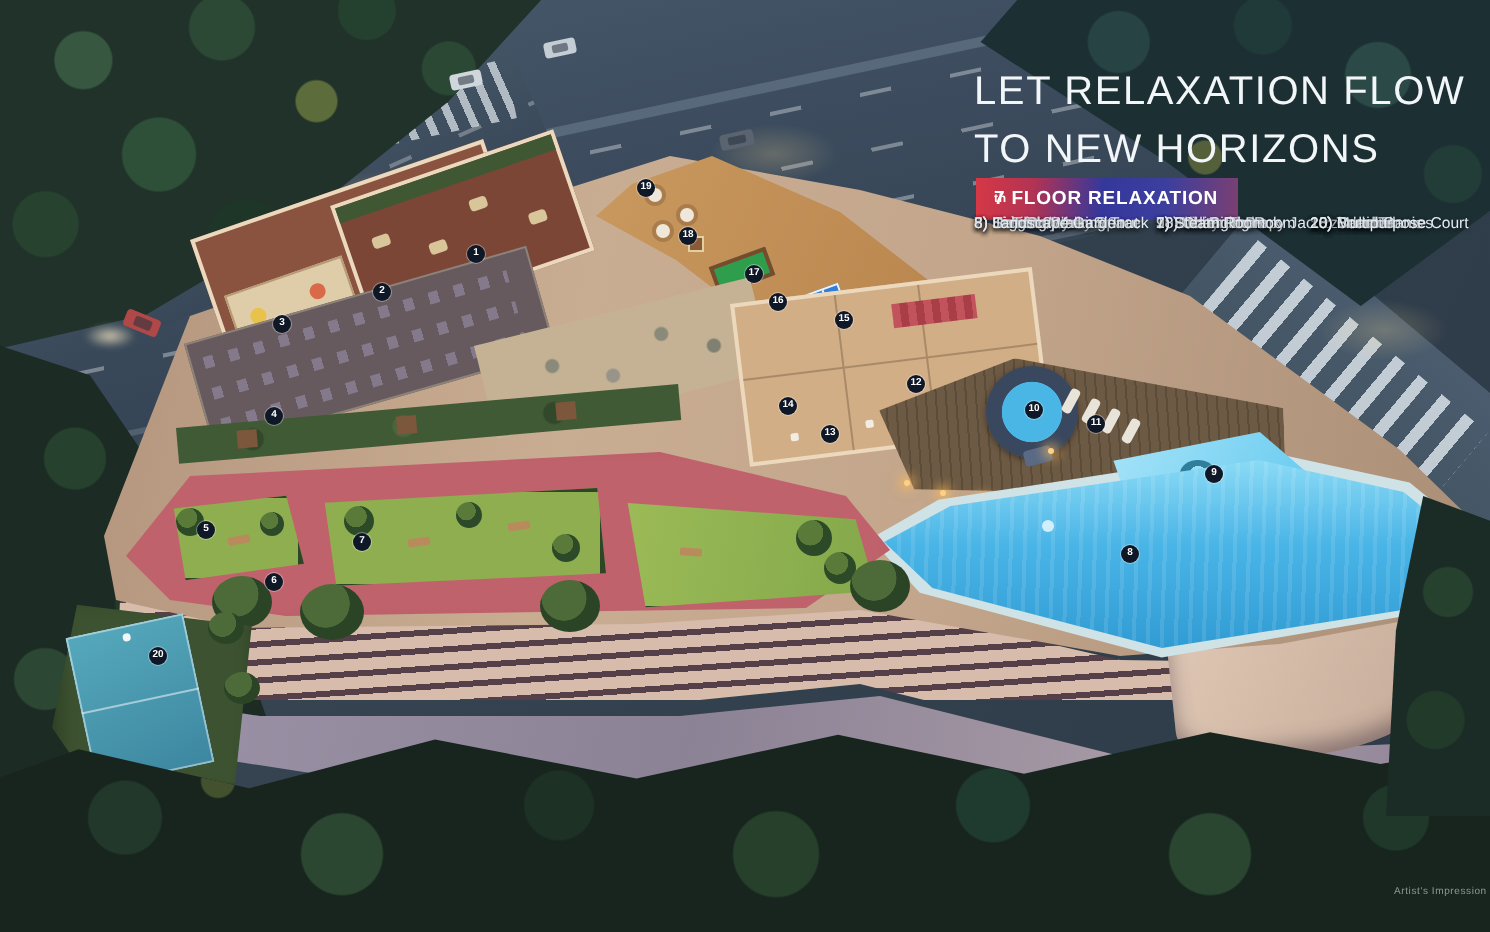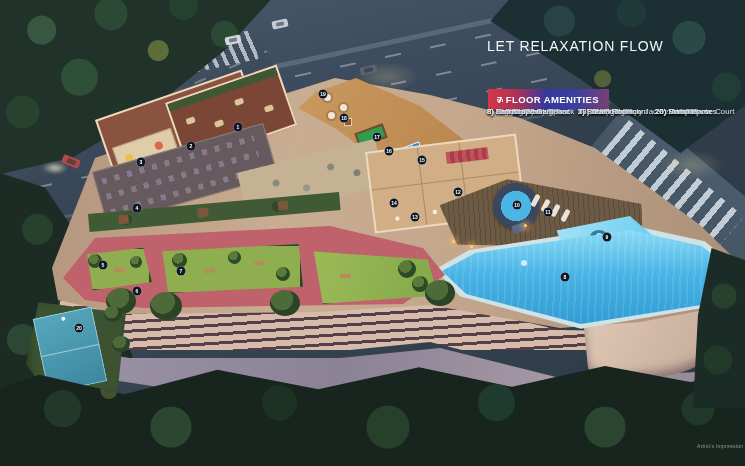--- a/index.html
+++ b/index.html
@@ -180,21 +180,21 @@
     background:linear-gradient(165deg,#55a8bc,#3d87a0);box-shadow:inset 0 0 0 1px rgba(255,255,255,.45);}
   .court .midline{left:0;top:50%;width:100%;height:1px;background:rgba(255,255,255,.5);}
   .court .hoop{left:46%;top:4px;width:4px;height:4px;border-radius:50%;background:#f2f6f8;}
 
   
   .marker{transform:translate(-50%,-50%);min-width:9px;height:9px;padding:0 1px;
     background:#0f1827;border-radius:6px;color:#fff;font-size:5px;font-weight:bold;
     line-height:9px;text-align:center;box-shadow:0 0 0 .5px rgba(255,255,255,.35);}
 
   
-  .headline{left:487px;top:32px;width:256px;color:#f2f6f8;font-size:14px;font-weight:500;
+  .headline{left:487px;top:32px;width:256px;color:#f2f6f8;font-size:20px;font-weight:500;
     letter-spacing:.8px;line-height:29px;white-space:nowrap;}
   .badge{left:488px;top:89px;height:21px;padding:0 10px 0 9px;display:flex;align-items:center;
     background:linear-gradient(95deg,#d63845 0%,#b23354 22%,#35389b 48%,#3c3f9e 72%,#7c3f72 100%);
     color:#fff;font-size:9.5px;font-weight:bold;letter-spacing:.4px;white-space:nowrap;}
   .badge sup{position:static;font-size:6px;vertical-align:super;font-weight:bold;}
   .amenity-col{top:106px;color:#e3eaf1;font-size:7.8px;line-height:11.6px;white-space:nowrap;
     text-shadow:0 1px 2px rgba(0,0,0,.5);}
   .amenity-col .amenity-item{position:static;}
   #col1{left:487px;} #col2{left:578px;} #col3{left:655px;}
   .disclaimer{left:697px;top:443px;font-size:5px;color:rgba(255,255,255,.5);letter-spacing:.3px;}
@@ -376,25 +376,26 @@
       <div class="marker" style="left: 422px; top: 160px;">15</div>
       <div class="marker" style="left: 389px; top: 151px;">16</div>
       <div class="marker" style="left: 377px; top: 137px;">17</div>
       <div class="marker" style="left: 344px; top: 118px;">18</div>
       <div class="marker" style="left: 323px; top: 94px;">19</div>
       <div class="marker" style="left: 79px; top: 328px;">20</div>
     </div>
 
   <div class="headline">
     <div style="position:static;">LET RELAXATION FLOW</div>
+    <div style="position:static;">TO NEW HORIZONS</div>
   </div>
   <div class="badge">
     <span style="position:static;">7</span>
       <sup>th</sup>
-      <span style="position:static;white-space:pre;"> FLOOR AMENITIES</span>
+      <span style="position:static;white-space:pre;"> FLOOR RELAXATION</span>
   </div>
   <div id="col1" class="amenity-col">
       <div class="amenity-item">1) Kids Creativity Space</div>
       <div class="amenity-item">2) Kids Play Area</div>
       <div class="amenity-item">3) Crèche</div>
       <div class="amenity-item">7) Hi-Tech Gym</div>
       <div class="amenity-item">8) Senior Citizen Sit-out</div>
       <div class="amenity-item">6) Jogging/Walking Track</div>
       <div class="amenity-item">8) Landscape Garden</div>
     </div>

